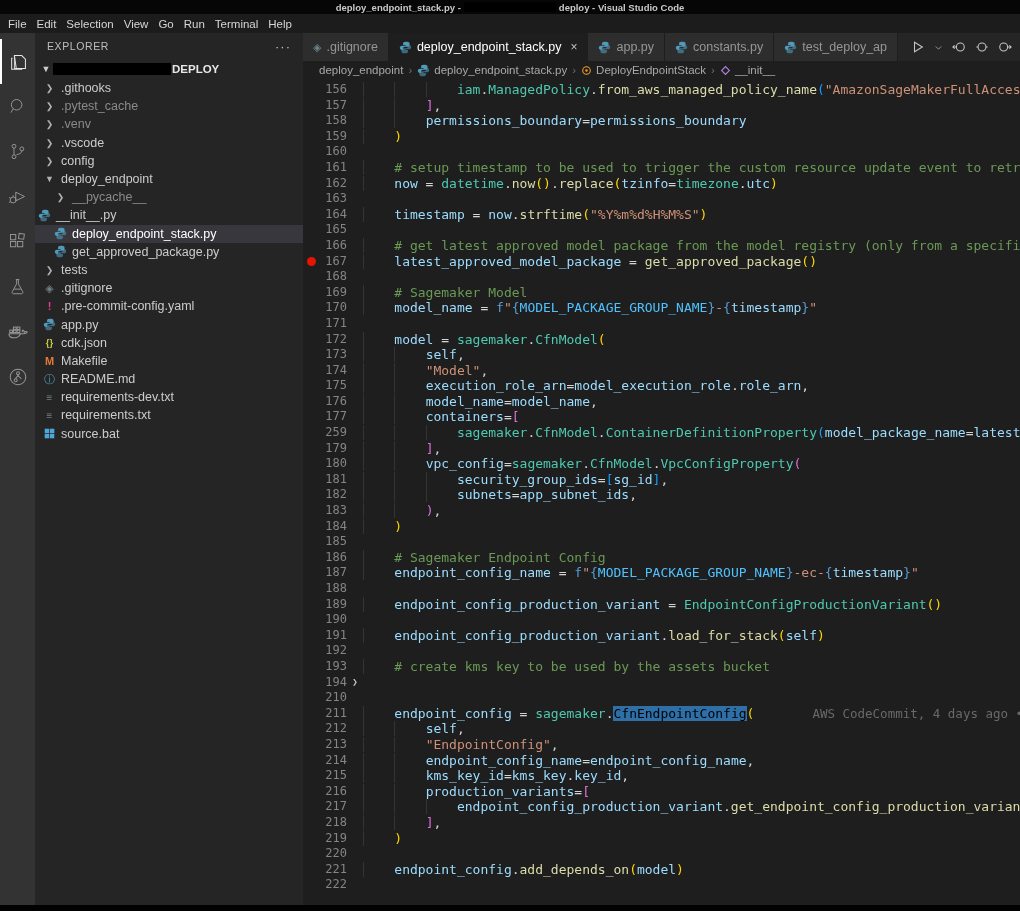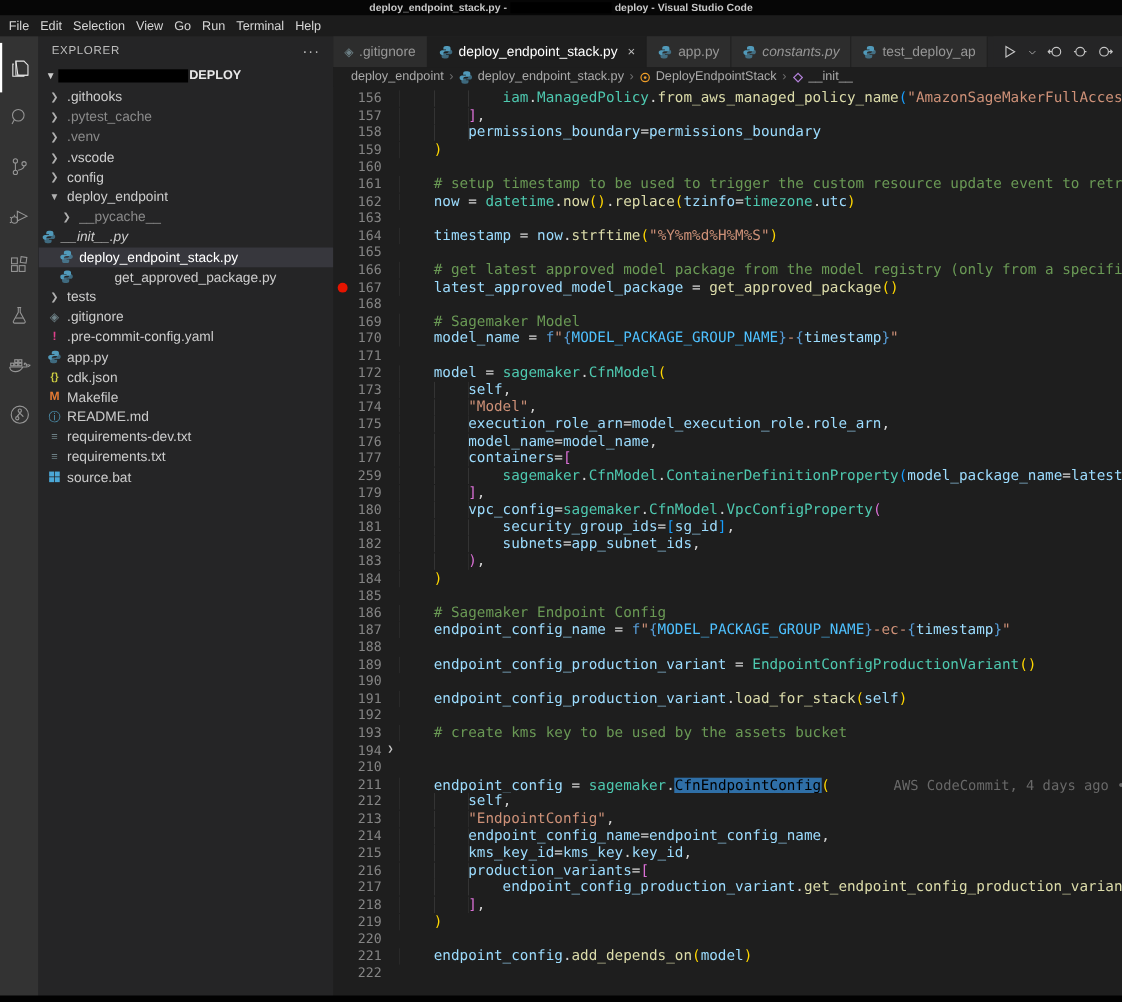--- a/index.html
+++ b/index.html
@@ -47,21 +47,21 @@
                   display:inline-flex; justify-content:center; align-items:center;}
   .sb-row .lbl{ margin-left:5px; white-space:nowrap; }
 
   
   .editor{ flex:1; display:flex; flex-direction:column; min-width:0; }
   .tabbar{ height:28px; background:#252526; display:flex; align-items:stretch; min-width:0; }
   .tab{ display:flex; align-items:center; padding:0 10px; background:#2d2d2d;
         color:#969696; font-size:12.5px; border-right:1px solid #1e1e1e;
         white-space:nowrap; overflow:hidden; flex-shrink:0; }
   .tab.active{ background:#1e1e1e; color:#ffffff; }
-  .tab.italic .tab-label{ font-style:italic; }
+  .tab.italic .tab-label{ }
   .tab.clipped{ flex-shrink:1; min-width:0; }
   .tab .ticon{ margin-right:5px; display:inline-flex; flex-shrink:0;}
   .tab .close{ margin-left:9px; font-size:12px; color:#c0c0c0; }
   .tab-actions{ margin-left:auto; display:flex; align-items:center; gap:9px;
                 background:#252526; padding:0 8px; flex-shrink:0; color:#c5c5c5;}
   .tab-actions svg{ stroke:#c5c5c5; fill:none; stroke-width:1.2; }
 
   .breadcrumbs{ height:18px; display:flex; align-items:center; padding-left:16px;
                 color:#a9a9a9; font-size:11.5px; background:#1e1e1e; }
   .bc-seg{ display:flex; align-items:center; }
@@ -210,39 +210,39 @@
             <span class="lbl">config</span>
           </div>
           <div class="sb-row" style="padding-left: 8px;">
             <span class="chev">▼</span>
             <span class="lbl">deploy_endpoint</span>
           </div>
           <div class="sb-row dim" style="padding-left: 19px;">
             <span class="chev">❯</span>
             <span class="lbl">__pycache__</span>
           </div>
-          <div class="sb-row" style="padding-left: 3px; font-style: italic;">
+          <div class="sb-row" style="padding-left: 3px;">
             <span class="ficon">
               <svg width="13" height="13" viewBox="0 0 16 16">
                 <path fill="#519aba" d="M7.9 1C6 1 5 1.9 5 3.2V5h3v.7H3.6C2.1 5.7 1 6.7 1 8.3 1 9.9 2.1 11 3.6 11H5V9.3C5 7.9 6.2 7 7.6 7h3.2c1.2 0 2.2-.9 2.2-2.1V3.2C13 1.9 11.8 1 9.9 1H7.9z"></path>
                 <path fill="#519aba" opacity=".6" d="M8.1 15c1.9 0 2.9-.9 2.9-2.2V11H8v-.7h4.4c1.5 0 2.6-1 2.6-2.6C15 6.1 13.9 5 12.4 5H11v1.7C11 8.1 9.8 9 8.4 9H5.2C4 9 3 9.9 3 11.1v1.7C3 14.1 4.2 15 6.1 15h2z"></path>
               </svg>
             </span>
             <span class="lbl">__init__.py</span>
           </div>
           <div class="sb-row selected" style="padding-left: 19px;">
             <span class="ficon">
               <svg width="13" height="13" viewBox="0 0 16 16">
                 <path fill="#519aba" d="M7.9 1C6 1 5 1.9 5 3.2V5h3v.7H3.6C2.1 5.7 1 6.7 1 8.3 1 9.9 2.1 11 3.6 11H5V9.3C5 7.9 6.2 7 7.6 7h3.2c1.2 0 2.2-.9 2.2-2.1V3.2C13 1.9 11.8 1 9.9 1H7.9z"></path>
                 <path fill="#519aba" opacity=".6" d="M8.1 15c1.9 0 2.9-.9 2.9-2.2V11H8v-.7h4.4c1.5 0 2.6-1 2.6-2.6C15 6.1 13.9 5 12.4 5H11v1.7C11 8.1 9.8 9 8.4 9H5.2C4 9 3 9.9 3 11.1v1.7C3 14.1 4.2 15 6.1 15h2z"></path>
               </svg>
             </span>
             <span class="lbl">deploy_endpoint_stack.py</span>
           </div>
-          <div class="sb-row" style="padding-left: 19px; gap: 32px;">
+          <div class="sb-row" style="padding-left: 19px;">
             <span class="ficon">
               <svg width="13" height="13" viewBox="0 0 16 16">
                 <path fill="#519aba" d="M7.9 1C6 1 5 1.9 5 3.2V5h3v.7H3.6C2.1 5.7 1 6.7 1 8.3 1 9.9 2.1 11 3.6 11H5V9.3C5 7.9 6.2 7 7.6 7h3.2c1.2 0 2.2-.9 2.2-2.1V3.2C13 1.9 11.8 1 9.9 1H7.9z"></path>
                 <path fill="#519aba" opacity=".6" d="M8.1 15c1.9 0 2.9-.9 2.9-2.2V11H8v-.7h4.4c1.5 0 2.6-1 2.6-2.6C15 6.1 13.9 5 12.4 5H11v1.7C11 8.1 9.8 9 8.4 9H5.2C4 9 3 9.9 3 11.1v1.7C3 14.1 4.2 15 6.1 15h2z"></path>
               </svg>
             </span>
             <span class="lbl">get_approved_package.py</span>
           </div>
           <div class="sb-row" style="padding-left: 8px;">
             <span class="chev">❯</span>

